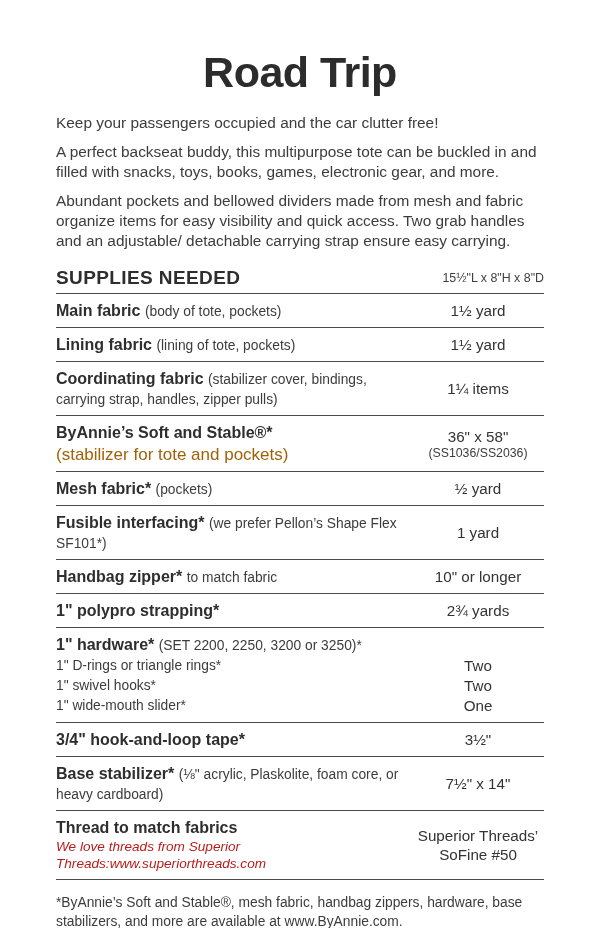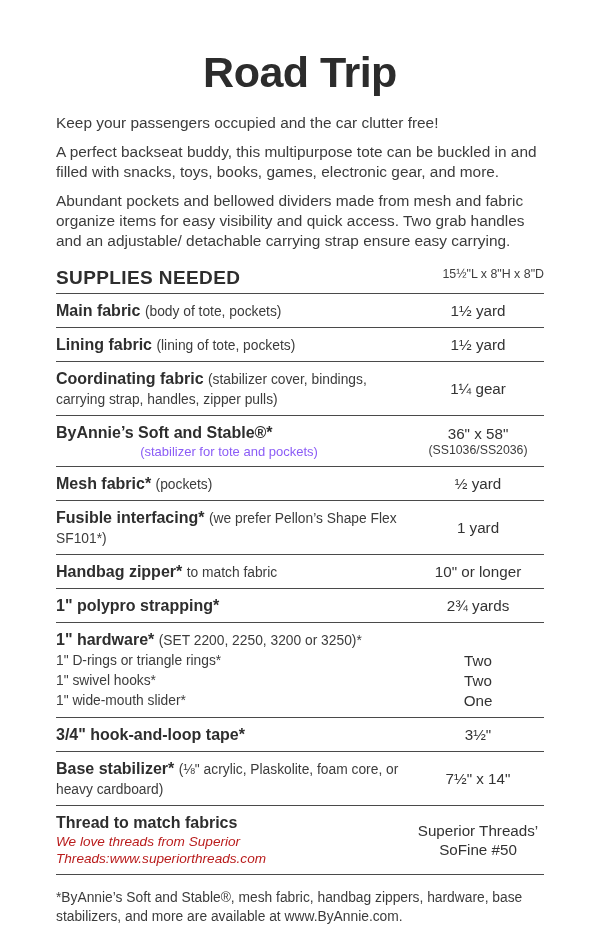--- a/index.html
+++ b/index.html
@@ -5,31 +5,31 @@
   * { margin:0; padding:0; box-sizing:border-box; }
   html,body { width:600px; height:928px; background:#fff; overflow:hidden; }
   body { font-family:"Liberation Sans","DejaVu Sans",sans-serif; color:#3b3b3b; }
   .page { width:600px; height:928px; padding:12px 56px; background:#fff; }
 
   h1.title { text-align:center; font-size:43px; font-weight:800; color:#2c2c2c;
              letter-spacing:-0.5px; padding-top:36px; margin-bottom:16px; }
 
   p.intro { font-size:15.4px; line-height:1.3; color:#3c3c3c; margin-bottom:9px; }
 
-  .supplies-header { display:flex; justify-content:space-between; align-items:flex-start;
+  .supplies-header { display:flex; justify-content:space-between; align-items:center;
                      margin-top:16px; padding-bottom:4px; border-bottom:1.6px solid #4a4a4a; }
   .sh-title { font-size:19px; font-weight:700; color:#2e2e2e; letter-spacing:0.4px; }
   .sh-dims { font-size:12.4px; color:#3e3e3e; padding-bottom:1px; }
 
   .srow { display:flex; align-items:center; border-bottom:1.6px solid #4a4a4a; padding:6.5px 0; }
   .cell-l { flex:1; padding-right:10px; line-height:1.25; }
   .cell-r { width:132px; text-align:center; font-size:15.2px; color:#333; line-height:1.25; }
   .nm { font-weight:700; font-size:16px; color:#2e2e2e; }
   .nt { font-size:13.8px; color:#3c3c3c; }
-  .blocknote { display:block; font-size:13px; color:#8b5cf6; margin-top:1px;text-align:center; }
+  .blocknote { display:block; font-size:17px; color:#a16207; margin-top:1px; }
   .qty2 { display:block; font-size:12.3px; color:#3c3c3c; }
   .qty2b { display:block; font-size:15.2px; }
 
   .srow.hw { display:block; }
   .hw-head { line-height:1.3; }
   .hw-line { display:flex; align-items:center; }
   .hw-label { flex:1; font-size:13.8px; line-height:1.32; color:#3c3c3c; }
   .hw-val { width:132px; text-align:center; font-size:15.2px; color:#333; line-height:1.32; }
 
   .thread-italic { display:block; font-style:italic; font-size:13.6px; color:#b91c1c; margin-top:1px; }
@@ -61,21 +61,21 @@
       <div class="cell-r">1½ yard</div>
     </div>
 
     <div class="srow">
       <div class="cell-l"><span class="nm">Lining fabric</span> <span class="nt">(lining of tote, pockets)</span></div>
       <div class="cell-r">1½ yard</div>
     </div>
 
     <div class="srow">
       <div class="cell-l"><span class="nm">Coordinating fabric</span> <span class="nt">(stabilizer cover, bindings, carrying strap, handles, zipper pulls)</span></div>
-      <div class="cell-r">1¼ gear</div>
+      <div class="cell-r">1¼ items</div>
     </div>
 
     <div class="srow">
       <div class="cell-l">
         <span class="nm">ByAnnie’s Soft and Stable®*</span>
         <span class="blocknote">(stabilizer for tote and pockets)</span>
       </div>
       <div class="cell-r">
         <span>36" x 58"</span>
         <span class="qty2">(SS1036/SS2036)</span>

